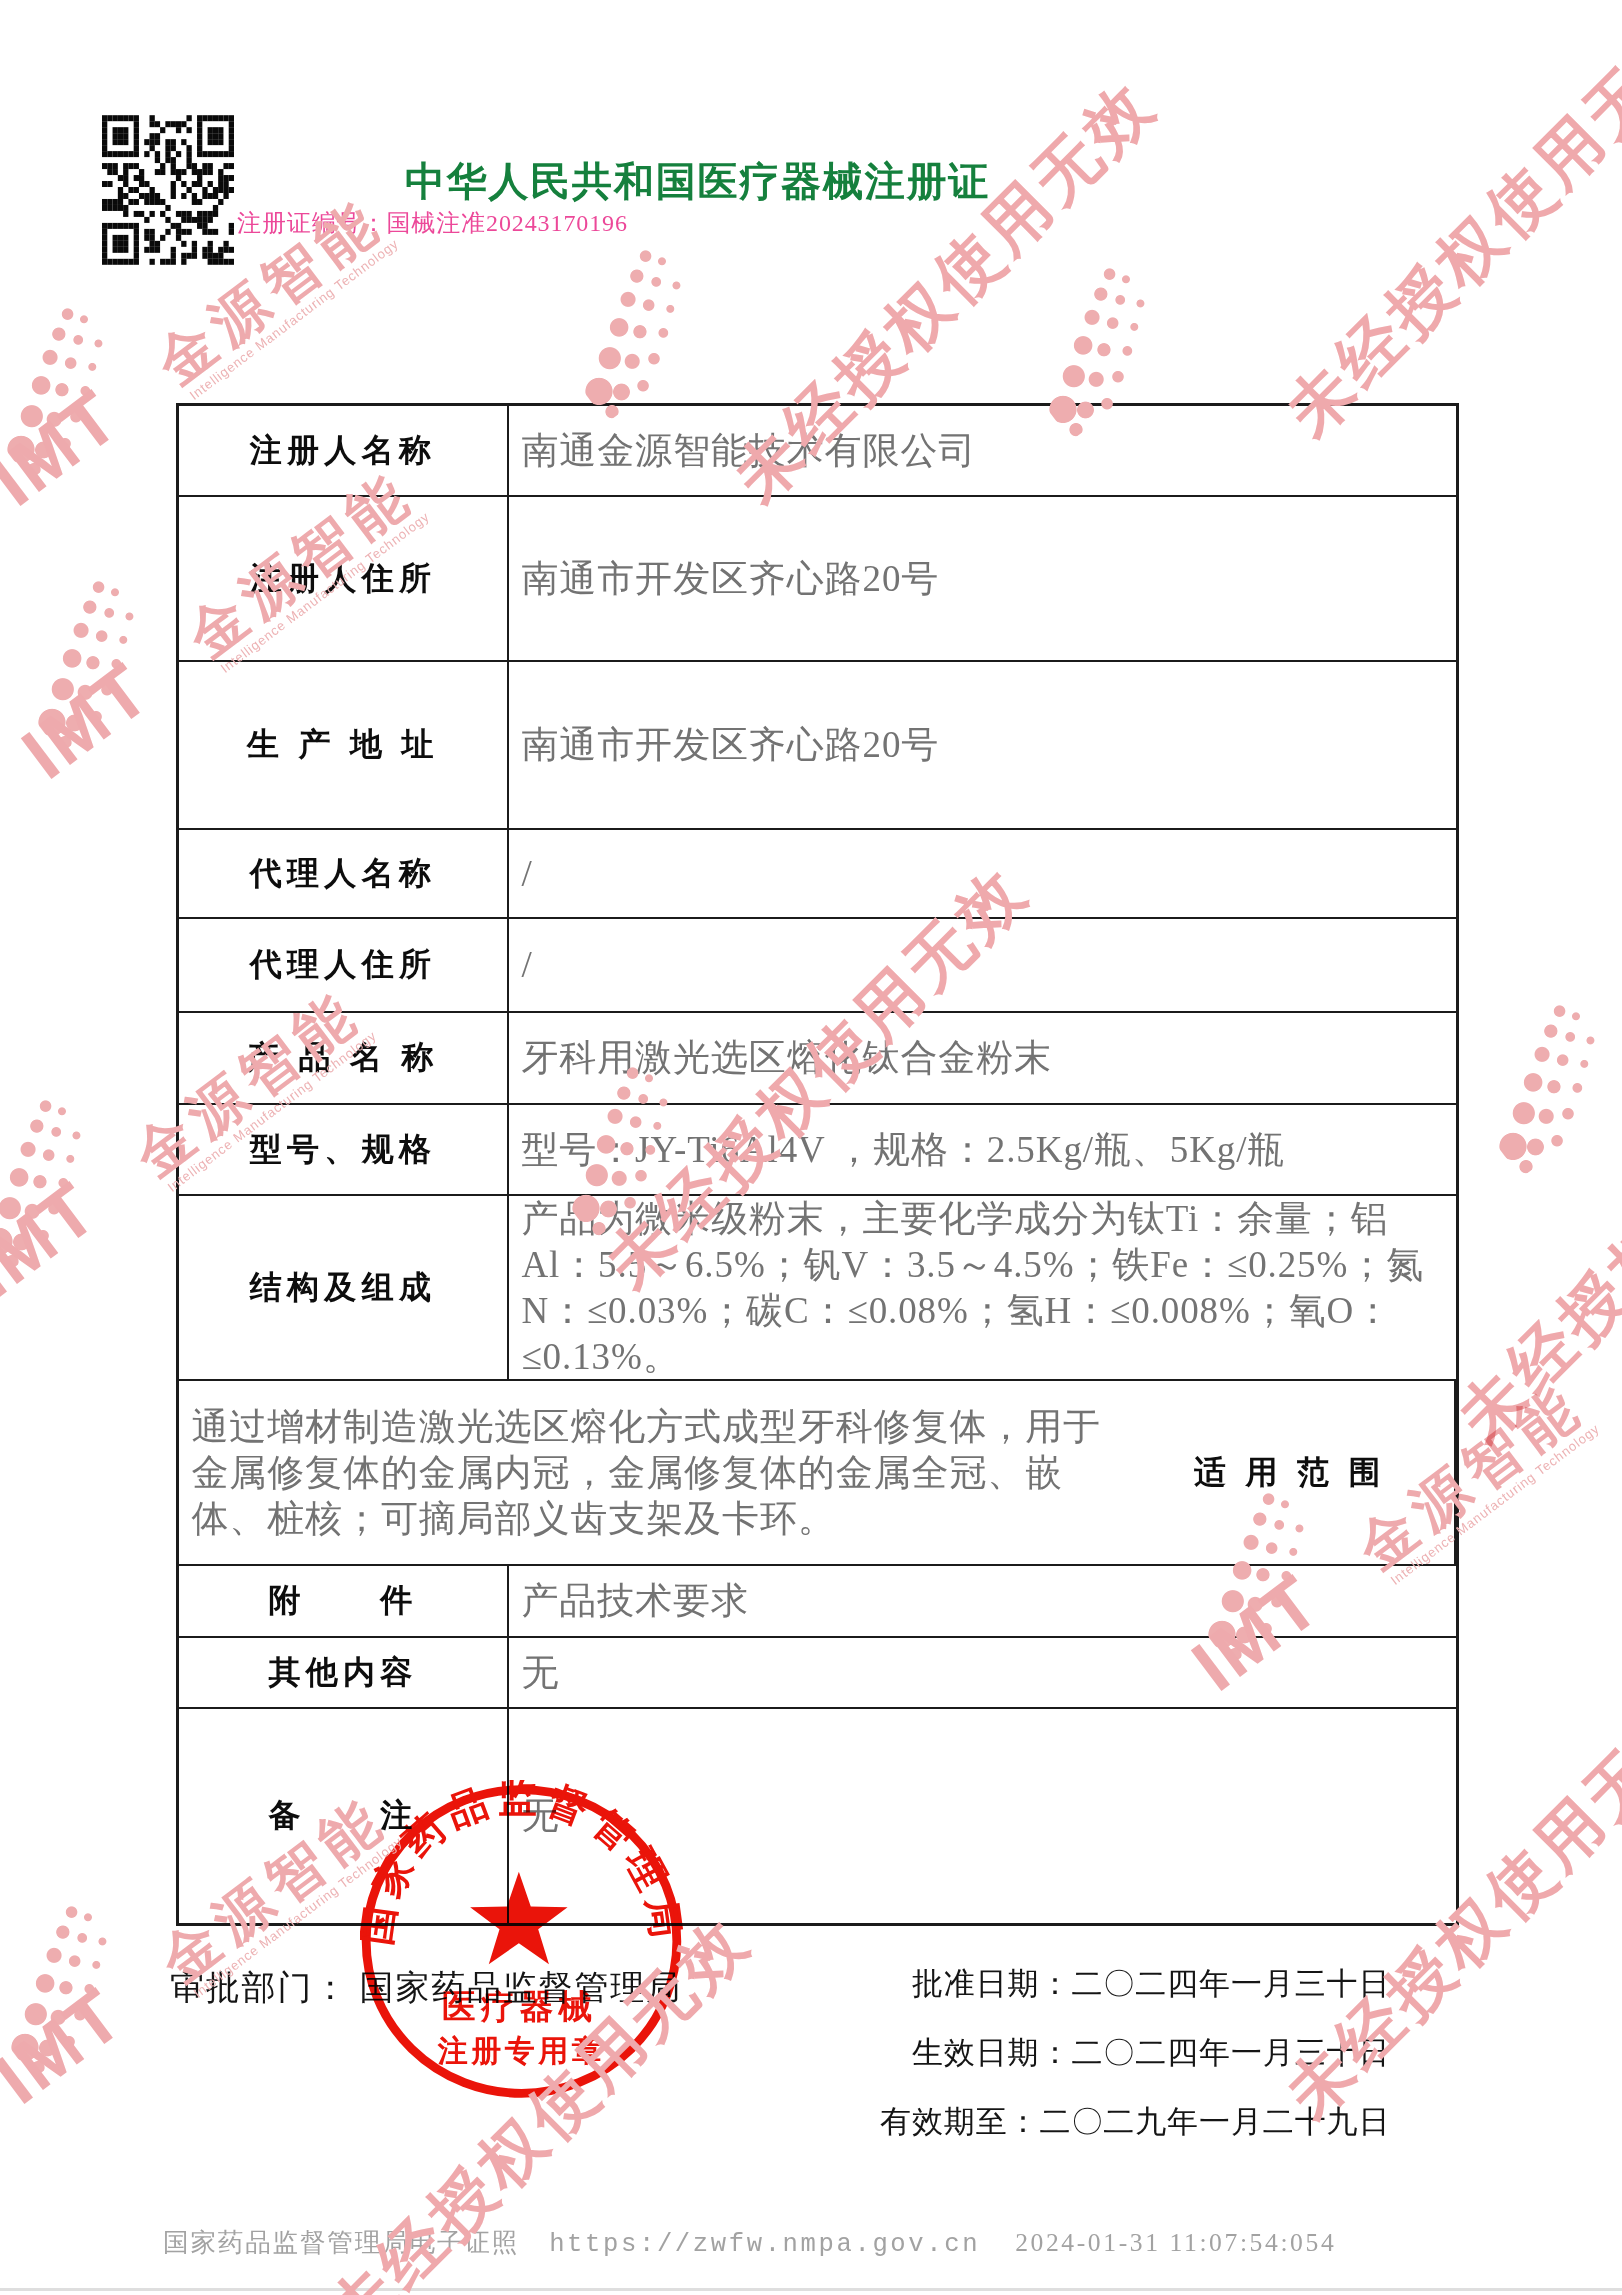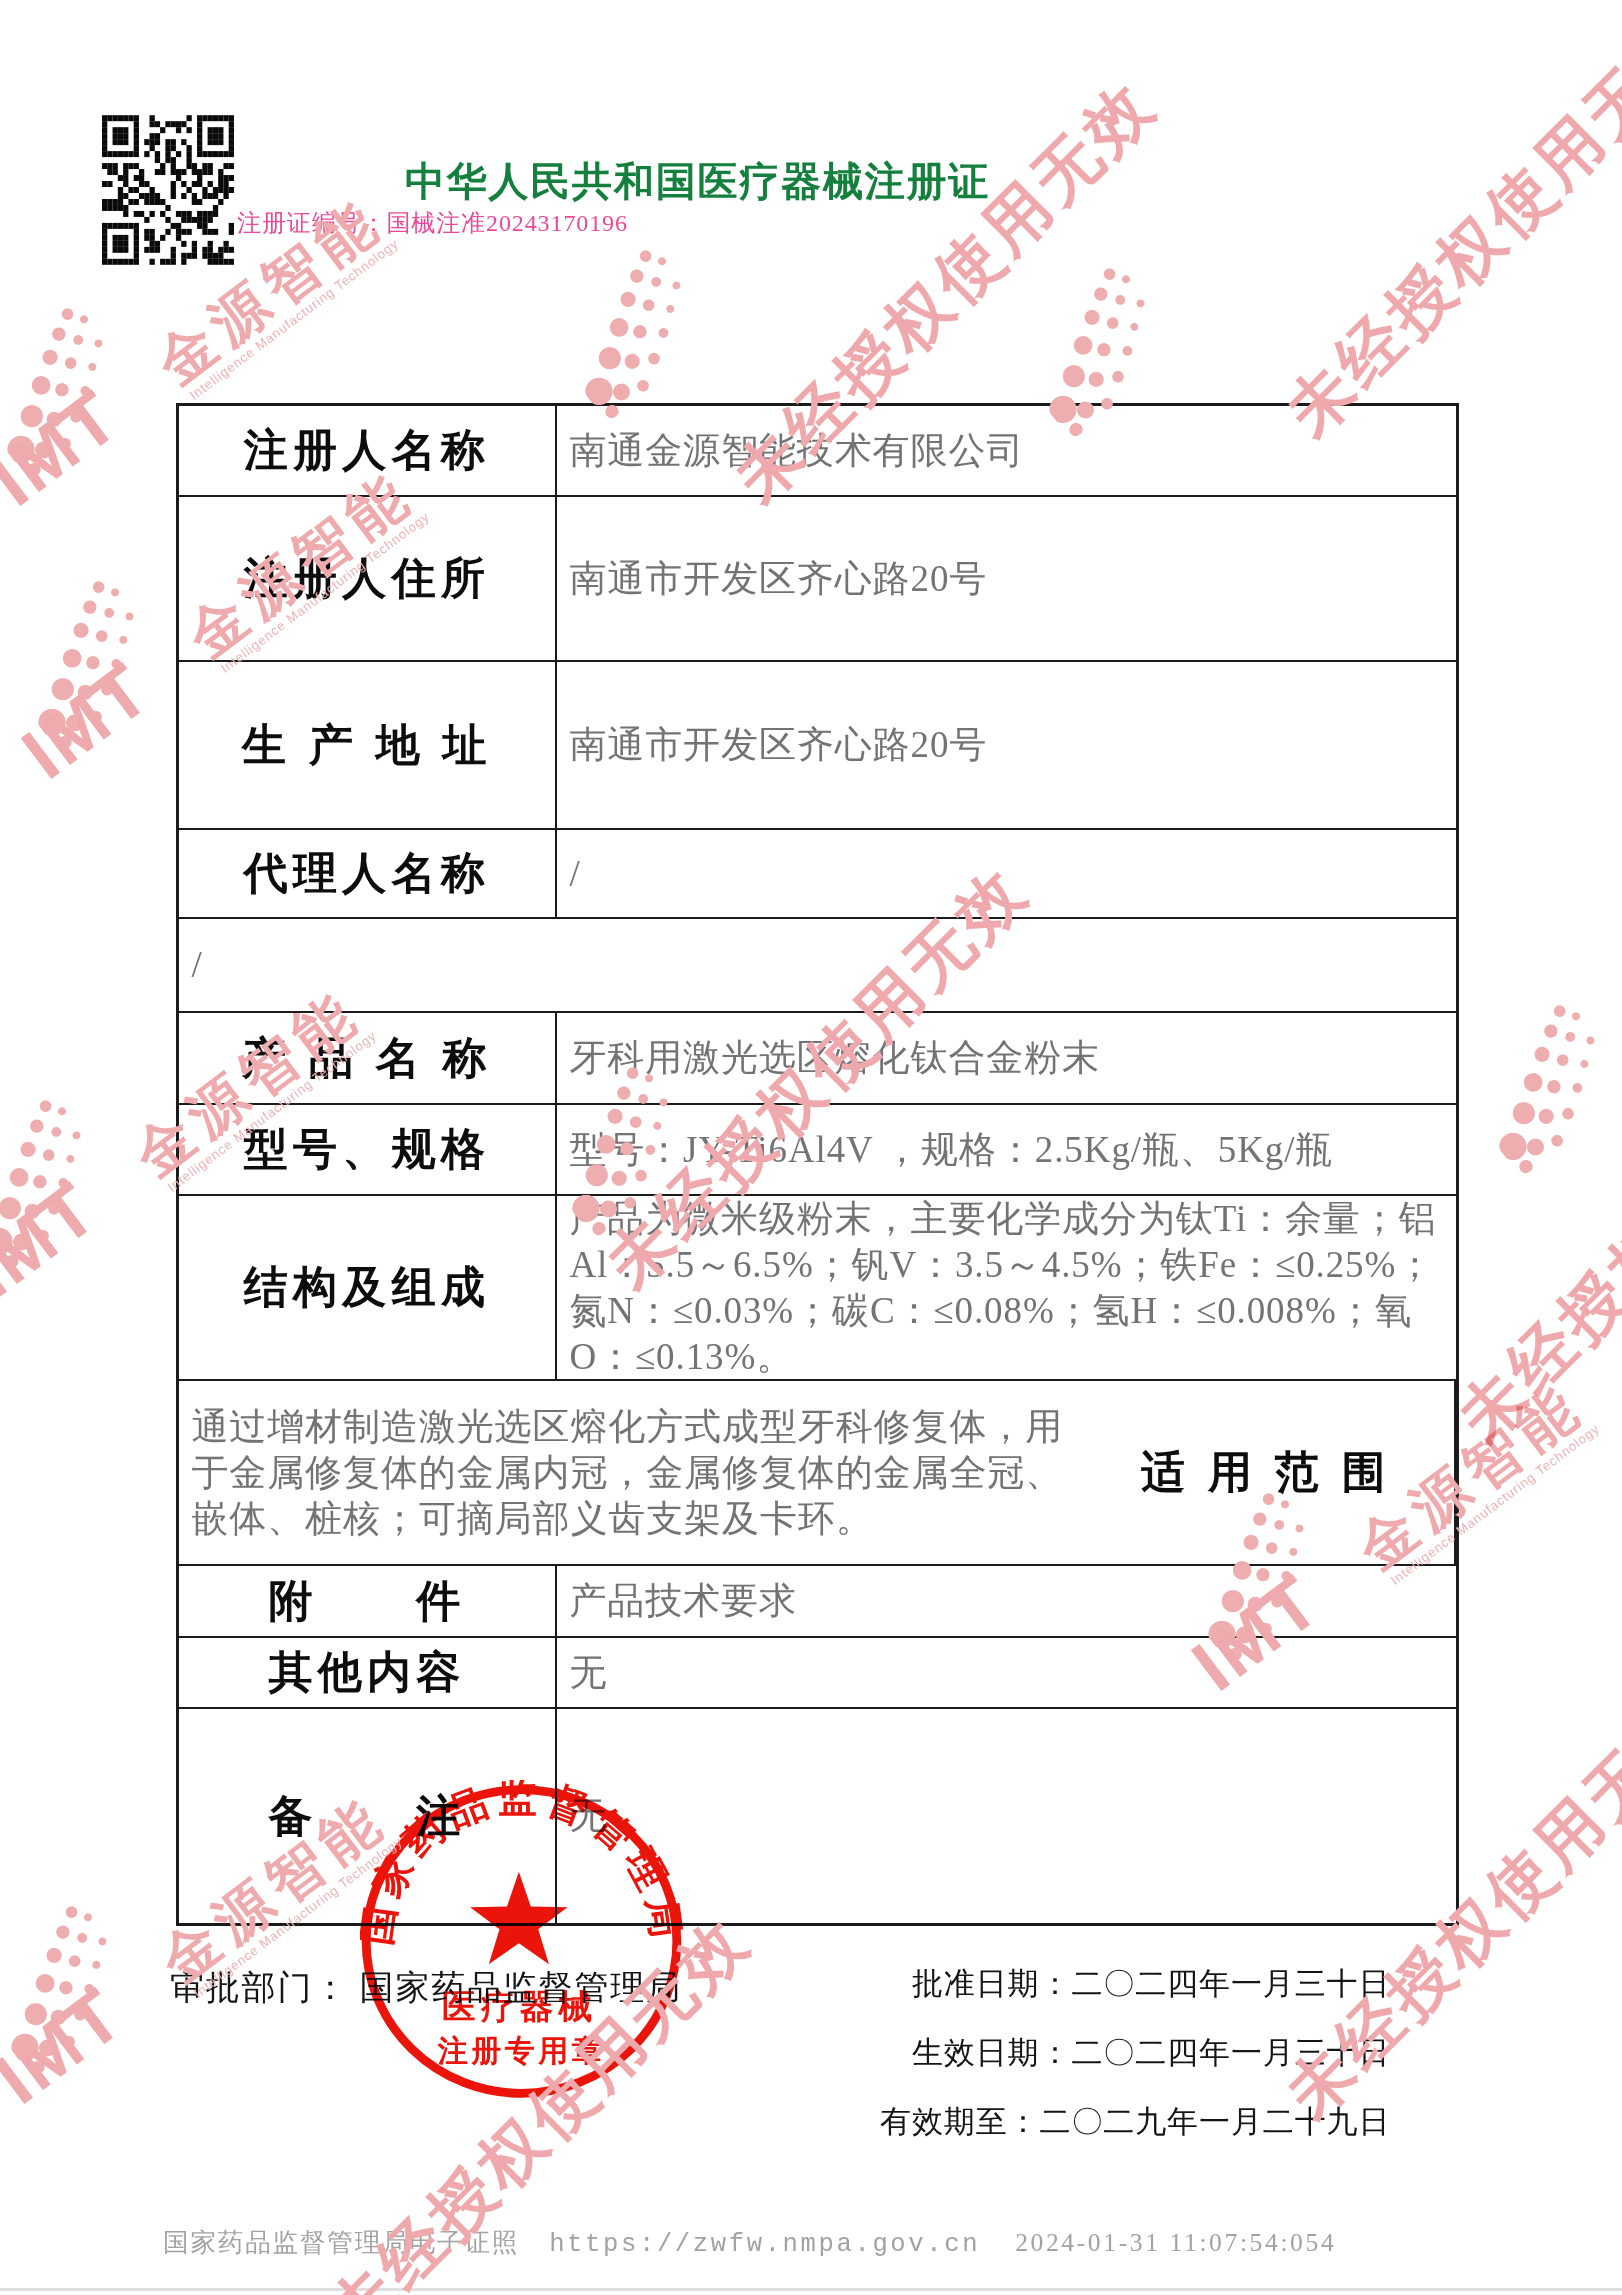--- a/index.html
+++ b/index.html
@@ -13,22 +13,22 @@
          letter-spacing:1.8px;color:#15803d;}
   .regno{position:absolute;left:237px;top:207px;font-size:24px;letter-spacing:0.9px;color:#ec4899;}
   
   .cert-table{position:absolute;left:176px;top:403px;width:1277px;border:3.5px solid #1b1b1b;box-sizing:content-box;}
   .row{display:flex;box-sizing:border-box;}
   .row + .row{border-top:2.6px solid #1b1b1b;}
   .r0{height:89px}.r1{height:165px}.r2{height:168px}.r3{height:89px}.r4{height:94px}
   .r5{height:92px}.r6{height:91px}.r7{height:185px}.r8{height:185px}.r9{height:72px}
   .r10{height:71px}.r11{height:216px}
   .cell{box-sizing:border-box;display:flex;align-items:center;}
-  .lbl{width:378px;border-right:2.6px solid #1b1b1b;justify-content:center;text-align:center;
-       font-family:"Liberation Sans", sans-serif;font-weight:700;font-size:44px;
+  .lbl{width:330px;border-right:2.6px solid #1b1b1b;justify-content:center;text-align:center;
+       font-family:"Liberation Sans", sans-serif;font-weight:700;font-size:32px;
        letter-spacing:5.3px;color:#0d0d0d;}
   .val{flex:1;padding:7px 8.8px 7px 12.4px;font-size:37px;line-height:46px;letter-spacing:0.9px;color:#737373;}
   
   .approval{position:absolute;left:170px;top:1965px;font-size:34px;letter-spacing:1.8px;color:#151515;}
   .approval .v{margin-left:10.6px;}
   .dates{position:absolute;left:880px;top:1949px;font-size:31px;line-height:69px;letter-spacing:0.9px;color:#151515;text-align:right;}
   .footer{position:absolute;left:163px;top:2225px;font-size:25.6px;letter-spacing:1.8px;color:#a2a2a2;white-space:nowrap;}
   .footer .url{margin-left:30px;letter-spacing:2.6px;font-family:Liberation Mono, monospace;}
   .footer .ts{margin-left:35px;letter-spacing:2.6px;}
   .scan-edge{position:absolute;left:0;top:2288px;width:100%;height:2.6px;background:#dedede;}
@@ -393,20 +393,21 @@
       </div>
       <div class="row r2">
         <div class="cell lbl">生 产 地 址</div>
         <div class="cell val">南通市开发区齐心路20号</div>
       </div>
       <div class="row r3">
         <div class="cell lbl">代理人名称</div>
         <div class="cell val">/</div>
       </div>
       <div class="row r4">
+        <div class="cell lbl">代理人住所</div>
         <div class="cell val">/</div>
       </div>
       <div class="row r5">
         <div class="cell lbl">产 品 名 称</div>
         <div class="cell val">牙科用激光选区熔化钛合金粉末</div>
       </div>
       <div class="row r6">
         <div class="cell lbl">型号、规格</div>
         <div class="cell val">型号：JY-Ti6Al4V ，规格：2.5Kg/瓶、5Kg/瓶</div>
       </div>

